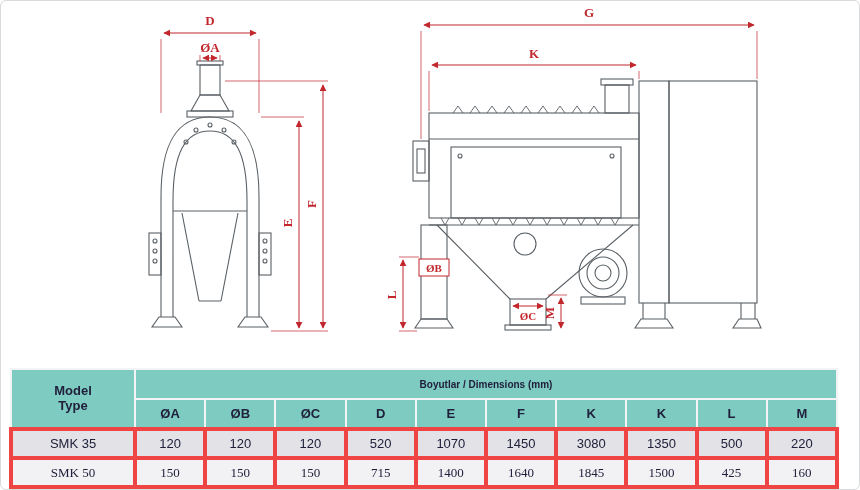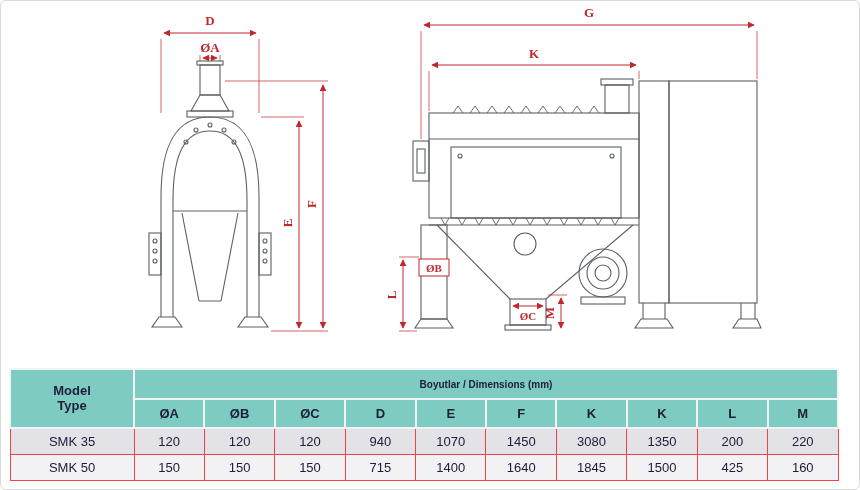--- a/index.html
+++ b/index.html
@@ -8,23 +8,23 @@
   .drawing-area{position:absolute;top:0;left:0;width:860px;height:360px;}
   .dim{fill:#c1272d;font-family:"Liberation Serif",serif;font-weight:bold;font-size:13px;text-anchor:middle;}
   .table-wrap{position:absolute;left:8px;right:20px;top:367px;}
   table{width:100%;border-collapse:collapse;table-layout:fixed;}
   col.model-col{width:124px;}
   th,td{text-align:center;color:#20203c;font-size:13px;padding:0;overflow:hidden;}
   thead th{background:#7ecbc2;border:2px solid #f0f4f4;font-weight:bold;}
   th.group-th{height:28px;font-size:10px;}
   th.col-th{height:27px;}
   th.model-th{line-height:1.15;}
-  tbody td{border:1px solid #ef4444;height:25px;}
+  tbody td{border:4px solid #ef4444;height:25px;}
   tr.row-a td{background:#e2e2e7;}
-  tr.row-b td{background:#f2f2f5;}
+  tr.row-b td{background:#f2f2f5;font-family:Liberation Serif, serif;}
   table{border:1px solid #a9adb0;}
 </style>
 </head>
 <body>
 
 <div class="page">
 
   <div class="drawing-area">
     <svg width="860" height="360" viewBox="0 0 860 360">
       <defs>
@@ -169,26 +169,26 @@
           <th class="col-th">L</th>
           <th class="col-th">M</th>
         </tr>
       </thead>
       <tbody>
         <tr class="row-a">
           <td>SMK 35</td>
           <td>120</td>
           <td>120</td>
           <td>120</td>
-          <td>940</td>
+          <td>520</td>
           <td>1070</td>
           <td>1450</td>
           <td>3080</td>
           <td>1350</td>
-          <td>200</td>
+          <td>500</td>
           <td>220</td>
         </tr>
         <tr class="row-b">
           <td>SMK 50</td>
           <td>150</td>
           <td>150</td>
           <td>150</td>
           <td>715</td>
           <td>1400</td>
           <td>1640</td>

